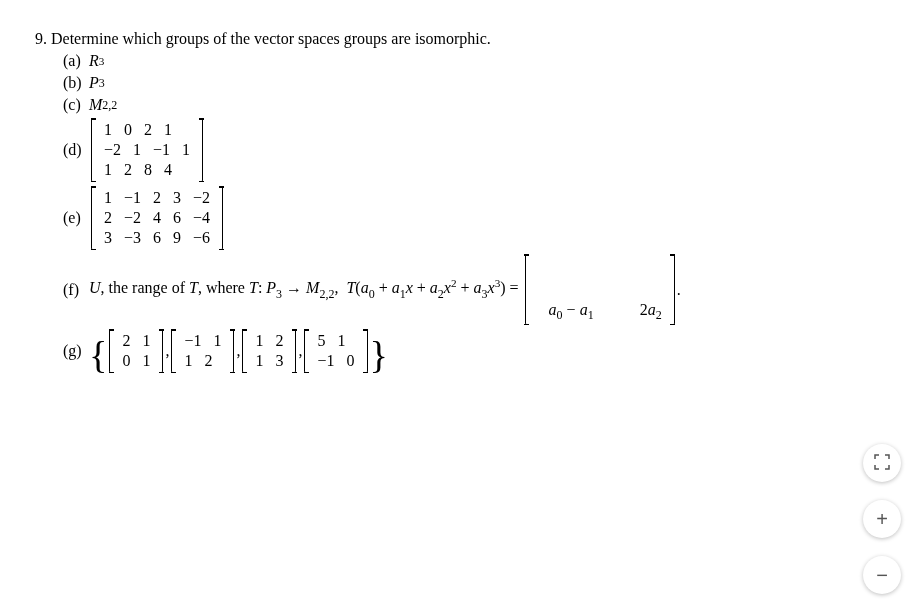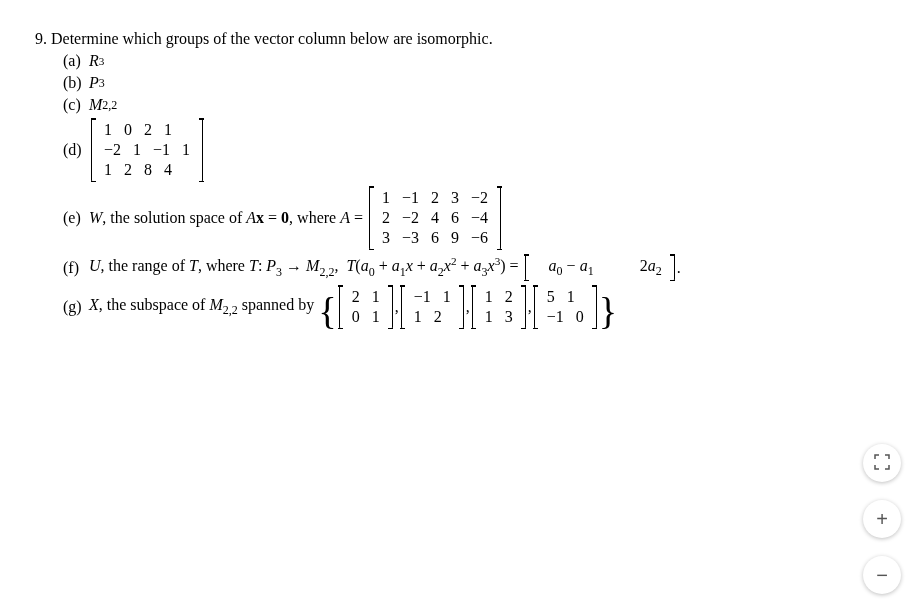--- a/index.html
+++ b/index.html
@@ -80,21 +80,21 @@
   .mrow {
     display: flex;
     gap: 0;
     line-height: 1.25;
   }
   .mcell {
     text-align: right;
     padding: 0 6px;
     white-space: nowrap;
   }
-  .mcell-wide { min-width: 56px; }
+  .mcell-wide { min-width: 56px; margin-top: 44px; }
 
   .setbrace {
     font-size: 2.4em;
     line-height: 0;
     position: relative;
     top: 4px;
   }
 
   .controls {
     position: absolute;
@@ -122,21 +122,21 @@
   }
   .ctrl-btn.small-icon { font-size: 14px; letter-spacing: -1px; }
 </style>
 </head>
 <body>
 
 <div class="content">
 
   <div class="question-line">
     <span>9.</span>
-    <span>Determine which groups of the vector column below are isomorphic.</span>
+    <span>Determine which groups of the vector spaces groups are isomorphic.</span>
   </div>
 
   <div class="part">
     <span class="part-label">(a)</span>
     <span class="italic">R</span>
       <sup>3</sup>
   </div>
 
   <div class="part">
     <span class="part-label">(b)</span>
@@ -173,21 +173,20 @@
             <span class="mcell">2</span>
             <span class="mcell">8</span>
             <span class="mcell">4</span>
           </div>
       </span>
     </span>
   </div>
 
   <div class="part">
     <span class="part-label">(e)</span>
-    <span><span class="italic">W</span>, the solution space of <span class="italic">A</span><span class="bold">x</span> = <span class="bold">0</span>, where <span class="italic">A</span> =&nbsp;</span>
     <span class="matrix">
       <span class="matrix-body">
         <span class="cap-tr"></span>
           <span class="cap-br"></span>
         <div class="mrow">
             <span class="mcell">1</span>
             <span class="mcell">−1</span>
             <span class="mcell">2</span>
             <span class="mcell">3</span>
             <span class="mcell">−2</span>
@@ -223,21 +222,20 @@
             <span class="mcell mcell-wide"><span class="italic">a</span><sub>0</sub> − <span class="italic">a</span><sub>1</sub></span>
             <span class="mcell mcell-wide">2<span class="italic">a</span><sub>2</sub></span>
           </div>
       </span>
     </span>
     <span>.</span>
   </div>
 
   <div class="part">
     <span class="part-label">(g)</span>
-    <span><span class="italic">X</span>, the subspace of <span class="italic">M</span><sub>2,2</sub> spanned by&nbsp;</span>
     <span class="setbrace">{</span>
     <span class="matrix">
       <span class="matrix-body">
           <span class="cap-tr"></span>
           <span class="cap-br"></span>
         <div class="mrow">
             <span class="mcell">2</span>
             <span class="mcell">1</span>
           </div>
         <div class="mrow">

